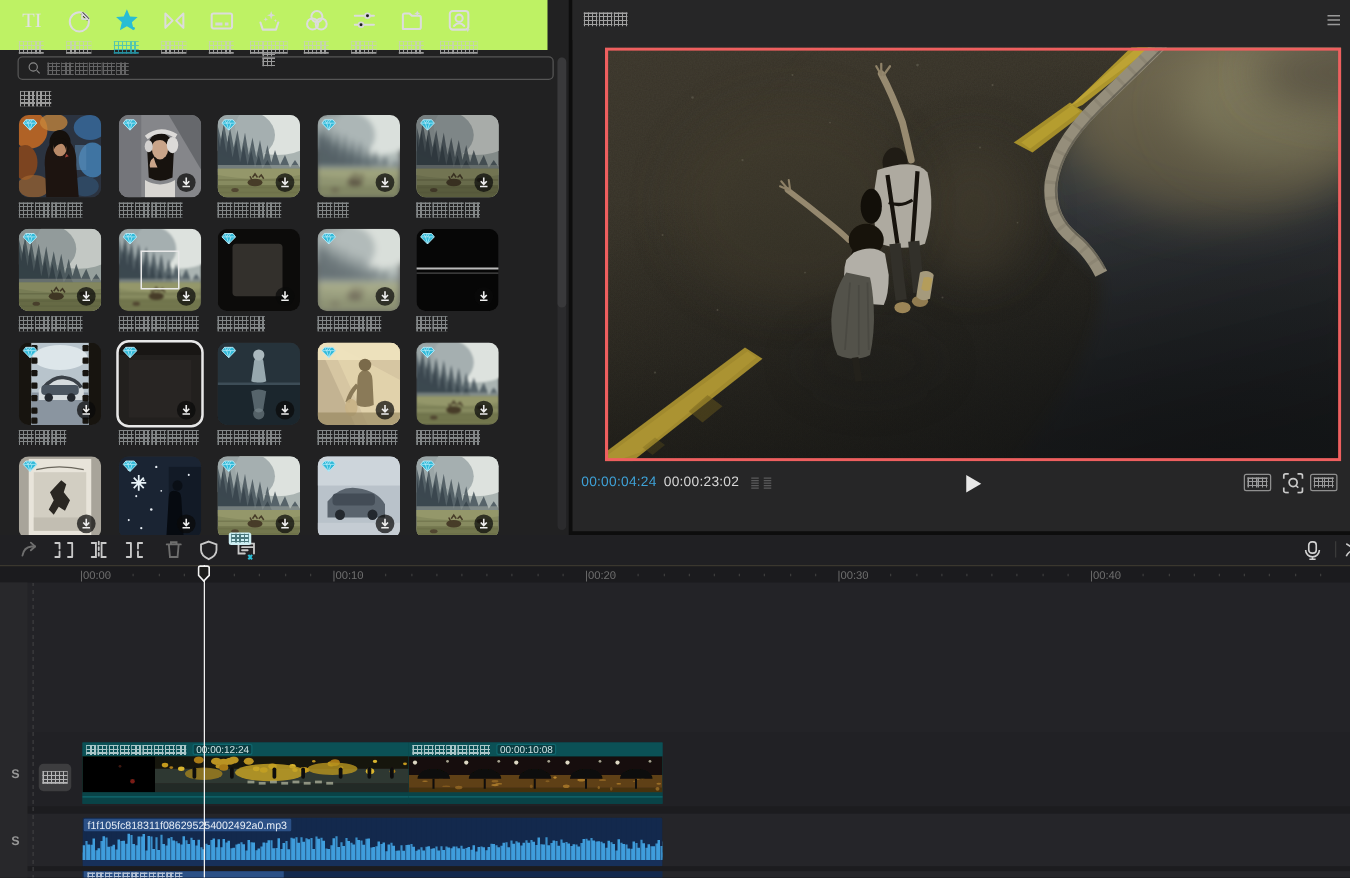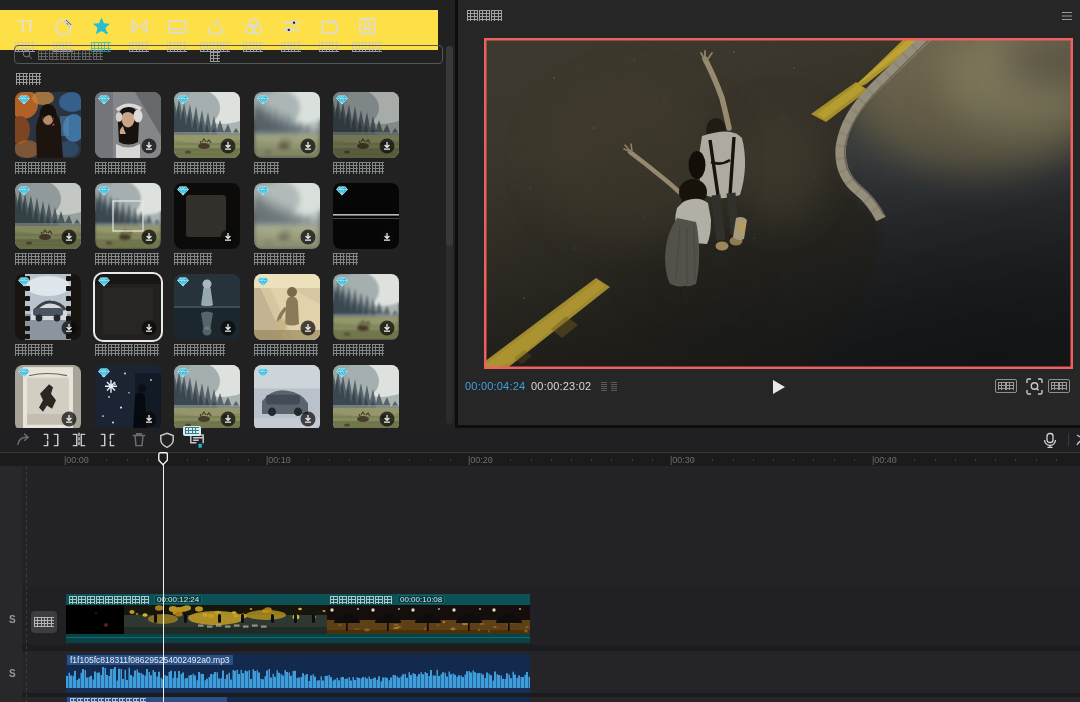--- a/index.html
+++ b/index.html
@@ -1,19 +1,19 @@
 <!DOCTYPE html>
 <html><head><meta charset="utf-8"><style>
 *{margin:0;padding:0;box-sizing:border-box}
 html,body{width:1080px;height:702px;overflow:hidden;background:#0d0d0d;font-family:"Liberation Sans",sans-serif}
 i.cj{display:inline-block;vertical-align:top;margin-right:1px;opacity:.72;background:
 repeating-linear-gradient(180deg,currentColor 0 1px,transparent 1px 3px),
 repeating-linear-gradient(90deg,currentColor 0 1px,transparent 1px 3.3px)}
 #left{position:absolute;left:0;top:0;width:455px;height:428px;background:#212122;overflow:hidden}
-#ltb{position:absolute;left:0;top:10px;width:438px;height:40px;background:#fde047;display:flex;padding-left:6px}
+#ltb{position:absolute;left:0;top:0;width:438px;height:40px;background:#bef264;display:flex;padding-left:6px}
 .tbi{width:38px;text-align:center;padding-top:5px}
 .tbl{margin-top:0px;height:10px;line-height:10px}
 #search{position:absolute;left:14px;top:45px;width:429px;height:19px;border:1px solid #565656;border-radius:4px;display:flex;align-items:center;padding-left:7px}
 #hot{position:absolute;left:16px;top:73px}
 .card{position:absolute;width:66px;border-radius:8px;overflow:hidden;background:#2a2a2b}
 .card svg{display:block}
 .card.sel{outline:2px solid #e8e8e8;outline-offset:0}
 .dmd{position:absolute;left:3px;top:3px}
 .dlb{position:absolute;right:4px;bottom:4px}
 .clab{position:absolute;height:11px}

